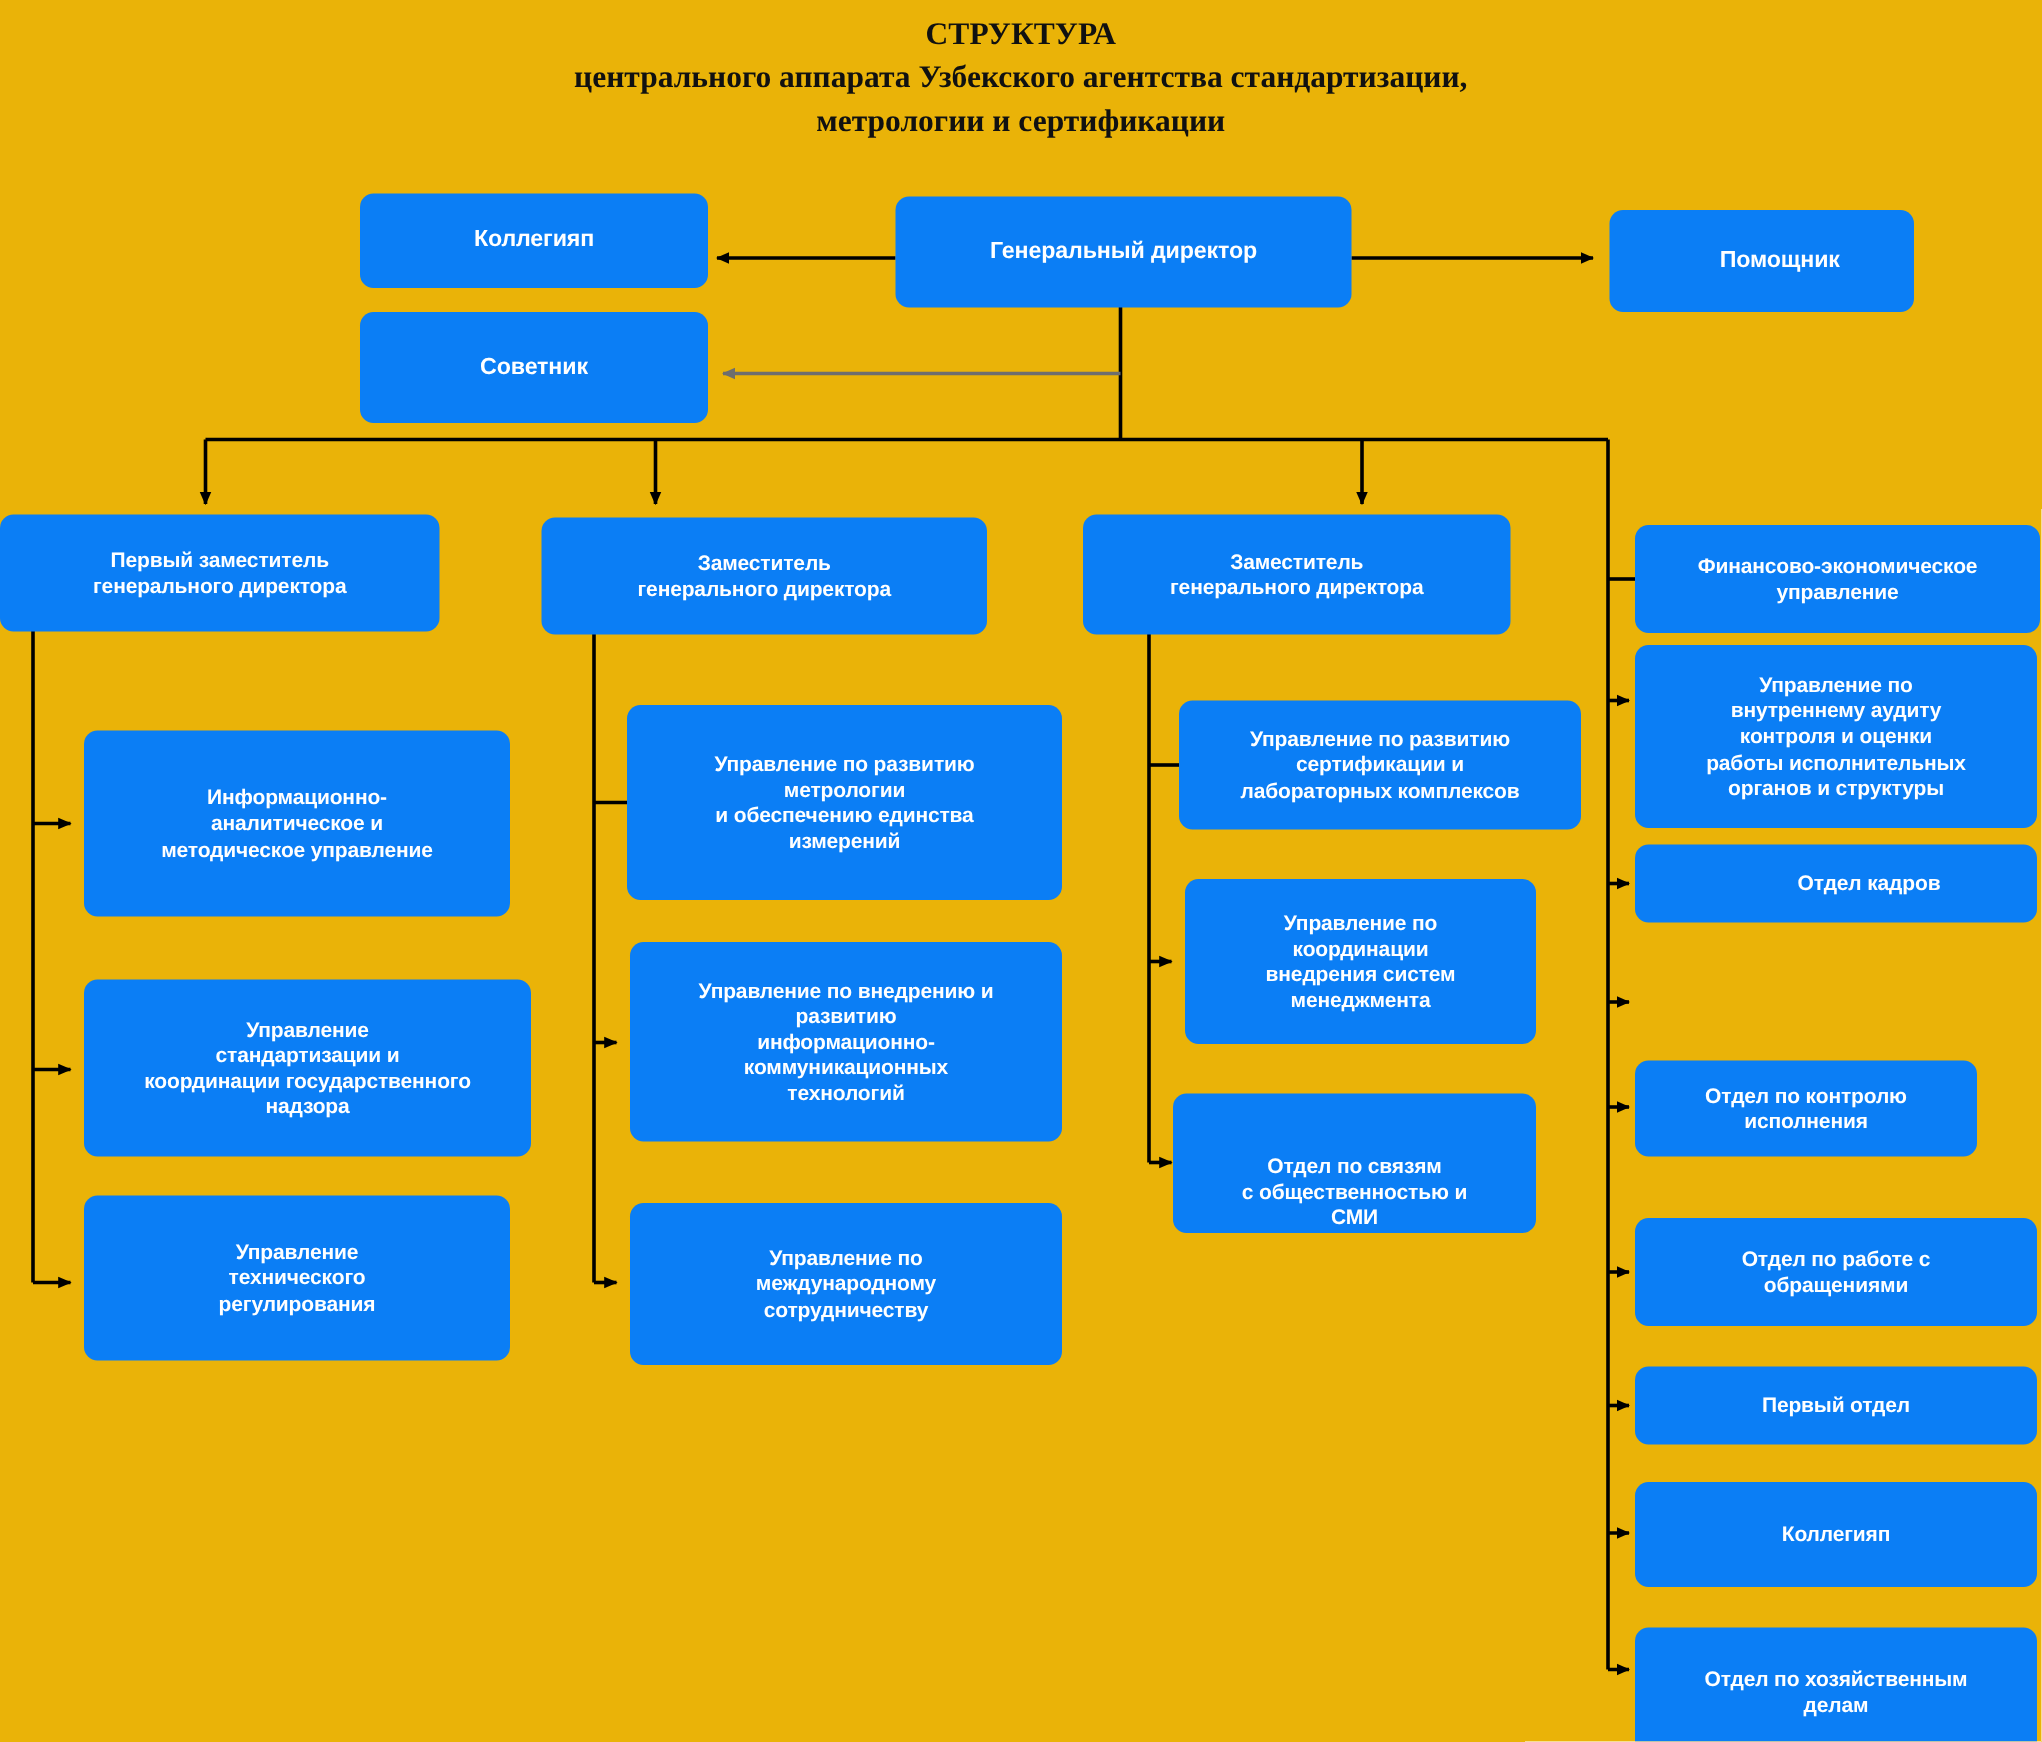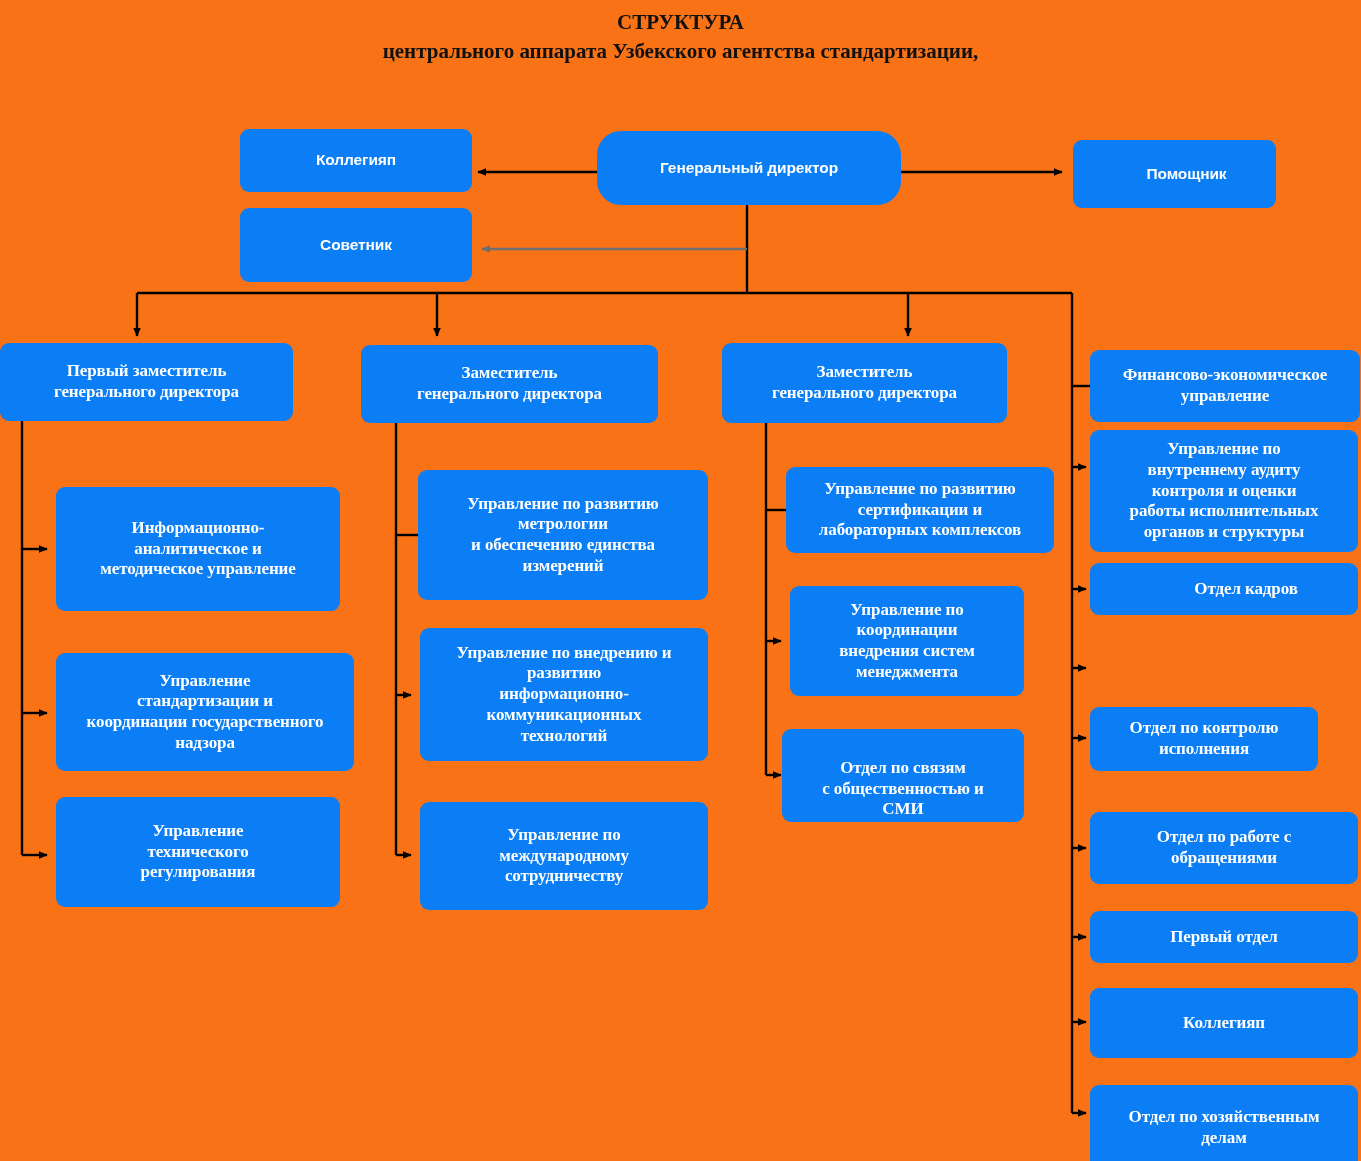--- a/index.html
+++ b/index.html
@@ -4,21 +4,21 @@
 <style>
   html, body {
     margin: 0;
     padding: 0;
     background: #ffffff;
   }
   #canvas {
     position: relative;
     width: 1361px;
     height: 1161px;
-    background: #f97316;
+    background: #eab308;
     overflow: hidden;
     font-family: "Liberation Sans", sans-serif;
   }
   
   #title-block {
     position: absolute;
     left: 0;
     top: 8px;
     width: 1361px;
     text-align: center;
@@ -51,31 +51,32 @@
     display: flex;
     align-items: center;
     justify-content: center;
     text-align: center;
     line-height: 1.22;
     padding: 2px 4px;
     letter-spacing: -0.1px;
   }
   .node .lbl { display: block; white-space: pre-line; }
   .n-16 { font-size: 15.5px; }
-  .n-15 { font-size: 17px; font-family: Liberation Serif, serif; }
+  .n-15 { font-size: 14px; }
   .nowrap .lbl { white-space: pre; }
 </style>
 </head>
 <body>
 
 <div id="canvas">
 
   <div id="title-block">
     <span class="tline">СТРУКТУРА</span>
     <span class="tline">центрального аппарата Узбекского агентства стандартизации,</span>
+    <span class="tline">метрологии и сертификации</span>
   </div>
 
   <svg id="wires" viewBox="0 0 1361 1161" width="1361" height="1161">
     <defs>
       <marker id="ah" markerWidth="9" markerHeight="9" refX="8.2" refY="4.5" orient="auto" markerUnits="userSpaceOnUse">
         <path d="M0,0.6 L9,4.5 L0,8.4 z" fill="#000000"></path>
       </marker>
       <marker id="ahg" markerWidth="9" markerHeight="9" refX="8.2" refY="4.5" orient="auto" markerUnits="userSpaceOnUse">
         <path d="M0,0.6 L9,4.5 L0,8.4 z" fill="#6e6e6e"></path>
       </marker>
@@ -123,21 +124,21 @@
       <path d="M 1072,589 L 1086,589" marker-end="url(#ah)"></path>
       <path d="M 1072,668 L 1086,668" marker-end="url(#ah)"></path>
       <path d="M 1072,738 L 1086,738" marker-end="url(#ah)"></path>
       <path d="M 1072,848 L 1086,848" marker-end="url(#ah)"></path>
       <path d="M 1072,937 L 1086,937" marker-end="url(#ah)"></path>
       <path d="M 1072,1022 L 1086,1022" marker-end="url(#ah)"></path>
       <path d="M 1072,1113 L 1086,1113" marker-end="url(#ah)"></path>
     </g>
   </svg>
 
-  <div class="node n-16 nowrap" style="left:597px; top:131px; width:304px; height:74px;border-radius:24px;">
+  <div class="node n-16 nowrap" style="left:597px; top:131px; width:304px; height:74px;">
     <span class="lbl">Генеральный директор</span>
   </div>
 
   <div class="node n-16 nowrap" style="left:240px; top:129px; width:232px; height:63px;">
     <span class="lbl">Коллегияп</span>
   </div>
 
   <div class="node n-16 nowrap" style="left:240px; top:208px; width:232px; height:74px;">
     <span class="lbl">Советник</span>
   </div>

